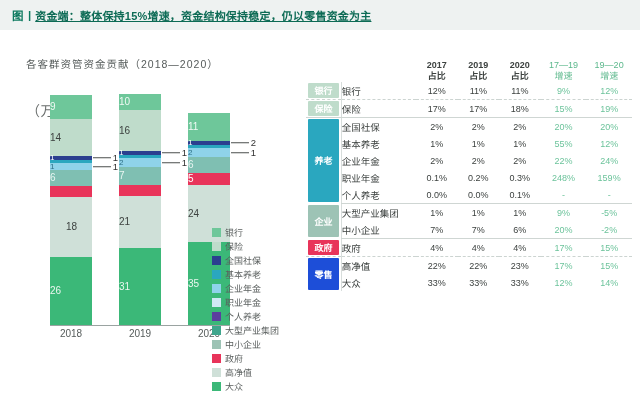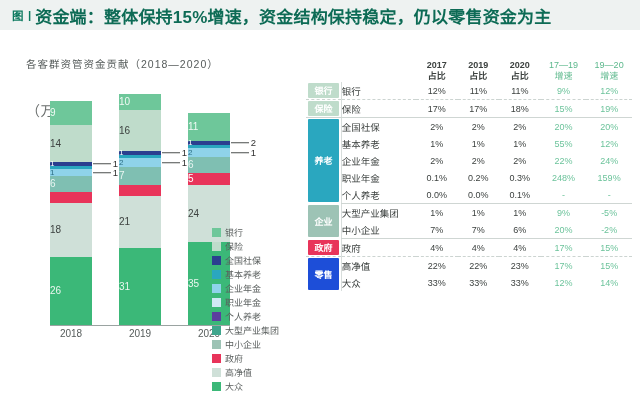--- a/index.html
+++ b/index.html
@@ -20,21 +20,21 @@
     display:flex;align-items:center;
   }
   .header-inner{display:flex;align-items:center;padding-left:12px;}
   .header-tag{
     font-size:11.5px;font-weight:bold;color:#0d7a5f;letter-spacing:0.5px;
   }
   .header-sep{
     color:#0d7a5f;font-size:11.5px;font-weight:bold;margin:0 4px;
   }
   .header-title{
-    font-size:17px;font-weight:bold;color:#0d6b55;letter-spacing:0.2px;
+    font-size:11px;font-weight:bold;color:#0d6b55;letter-spacing:0.2px;text-decoration:underline;
   }
 
   
   .subtitle{
     position:absolute;left:26px;top:56px;
     font-size:10.5px;color:#555b5a;letter-spacing:1px;
     white-space:nowrap;
   }
 
   
@@ -169,21 +169,21 @@
               <span class="seg-label-in" style="font-size: 8px;">1</span>
               <div class="callout">
                 <div class="lead"></div>
                 <span class="ctext">1</span>
               </div>
             </div>
             <div class="seg" style="height: 16px; background: rgb(127, 191, 178); color: rgb(233, 245, 242);">
               <span class="seg-label-in">6</span>
             </div>
             <div class="seg" style="height: 11px; background: rgb(232, 52, 90); color: rgb(255, 255, 255);"></div>
-            <div class="seg" style="height: 54px; background: rgb(207, 224, 216); color: rgb(61, 66, 64);">
+            <div class="seg" style="height: 60px; background: rgb(207, 224, 216); color: rgb(61, 66, 64); padding-left: 16px;">
               <span class="seg-label-in">18</span>
             </div>
             <div class="seg" style="height: 68px; background: rgb(59, 184, 120); color: rgb(234, 247, 239);">
               <span class="seg-label-in">26</span>
             </div>
           </div>
           <div class="bar-col">
             <div class="seg" style="height: 16px; background: rgb(110, 199, 154); color: rgb(240, 250, 244);">
               <span class="seg-label-in">10</span>
             </div>

